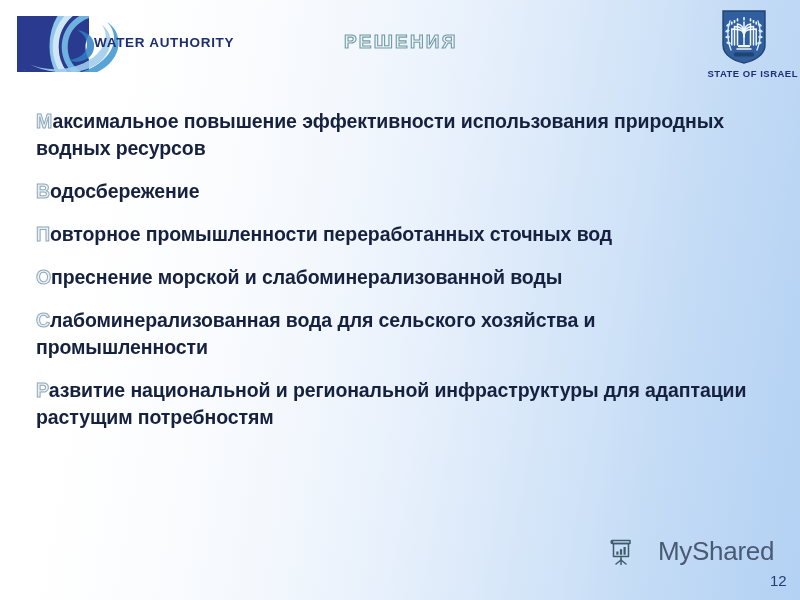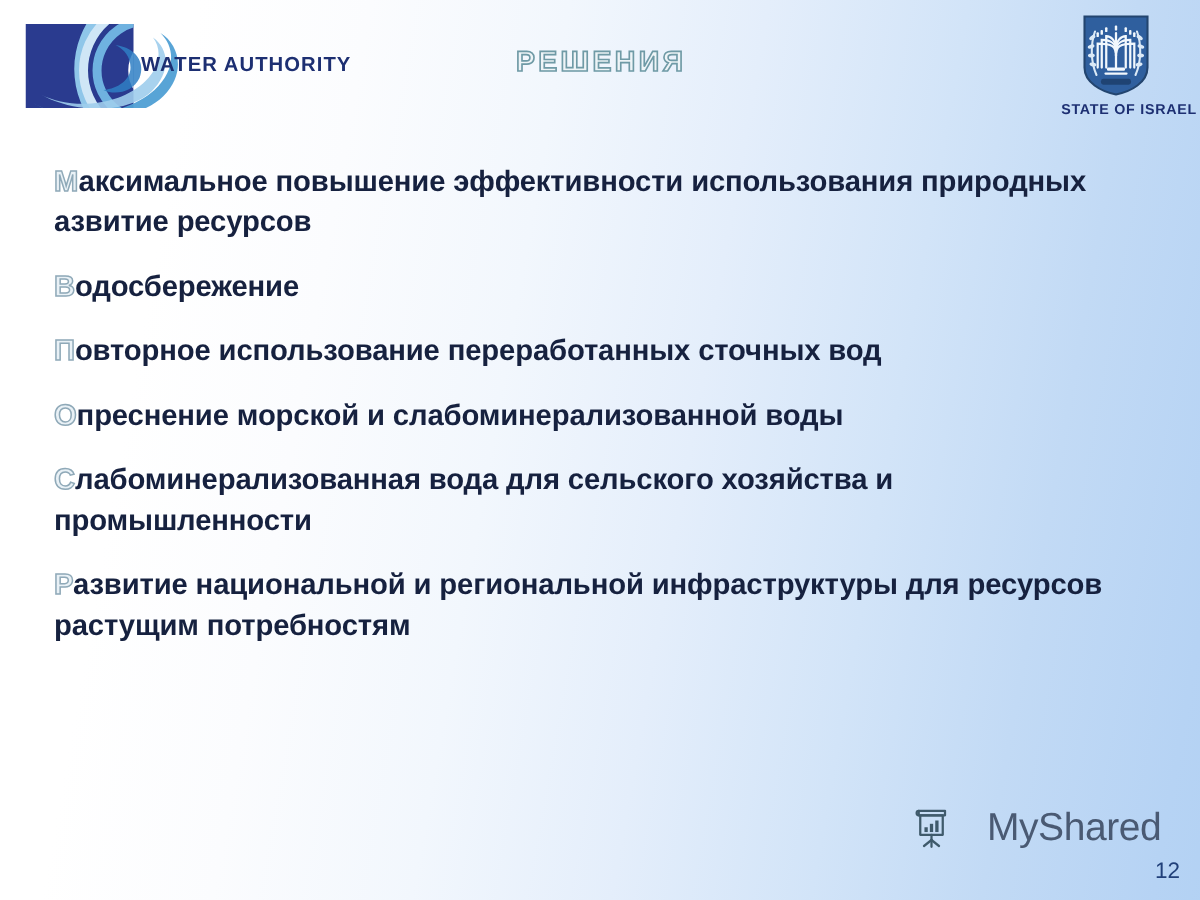--- a/index.html
+++ b/index.html
@@ -234,41 +234,41 @@
 
         <rect x="13" y="43.5" width="20" height="4" rx="1.6" fill="#1f4373"></rect>
       </svg>
       <div class="emblem-caption">STATE  OF  ISRAEL</div>
     </div>
   </div>
 
   <div id="bullets">
 
     <div class="bullet">
-      <span class="cap">М</span><span>аксимальное повышение эффективности использования природных азвитие ресурсов</span>
+      <span class="cap">М</span><span>аксимальное повышение эффективности использования природных водных ресурсов</span>
     </div>
 
     <div class="bullet">
       <span class="cap">В</span><span>одосбережение</span>
     </div>
 
     <div class="bullet">
-      <span class="cap">П</span><span>овторное использование переработанных сточных вод</span>
+      <span class="cap">П</span><span>овторное промышленности переработанных сточных вод</span>
     </div>
 
     <div class="bullet">
       <span class="cap">О</span><span>преснение морской и слабоминерализованной воды</span>
     </div>
 
     <div class="bullet">
       <span class="cap">С</span><span>лабоминерализованная вода для сельского хозяйства и промышленности</span>
     </div>
 
     <div class="bullet">
-      <span class="cap">Р</span><span>азвитие национальной и региональной инфраструктуры для ресурсов растущим потребностям</span>
+      <span class="cap">Р</span><span>азвитие национальной и региональной инфраструктуры для адаптации растущим потребностям</span>
     </div>
   </div>
 
   <div id="watermark">
     <svg class="ms-icon" viewBox="0 0 30 30" xmlns="http://www.w3.org/2000/svg">
       <g fill="none" stroke="#3f5a6b" stroke-width="1.5" stroke-linecap="round" stroke-linejoin="round">
         <path d="M6.5,4.5 H24 V7.5 H6.5 Z"></path>
         <path d="M6.5,4.5 C4.6,4.5 4.6,7.5 6.5,7.5"></path>
         <rect x="7.5" y="7.5" width="15" height="13"></rect>
         <path d="M15,20.5 V24"></path>

